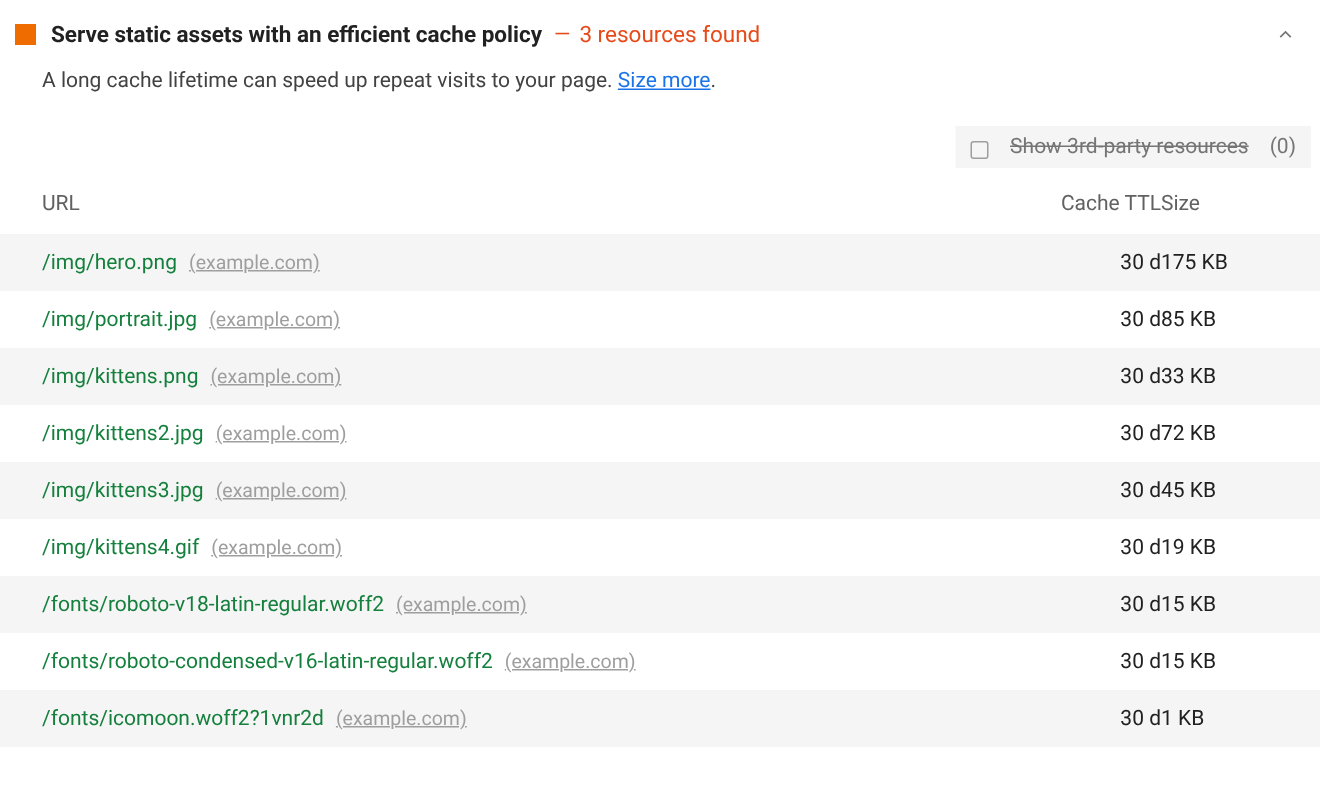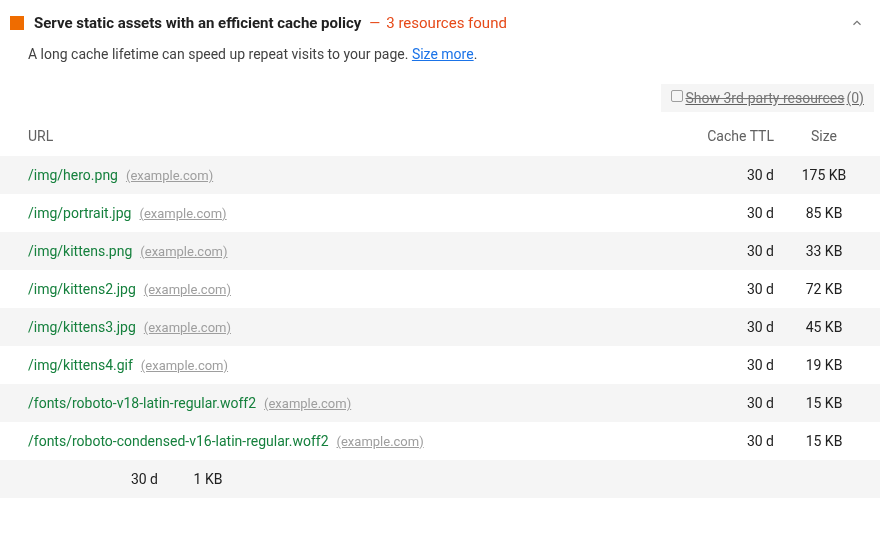--- a/index.html
+++ b/index.html
@@ -61,24 +61,23 @@
     .third-party-row {
       display: flex;
       justify-content: flex-end;
       padding: 4px 6px 8px 0;
       align-items: center;
     }
     .third-party-box {
       background: #f5f5f5;
       padding: 6px 10px;
       display: flex;
-      align-items: flex-start;
-      gap: 2px;
+      align-items: flex-end;
+      gap: 14px;
       color: #616161;
-      text-decoration: underline;
     }
     .third-party-checkbox {
       width: 12px;
       height: 12px;
       border: 1px solid #9e9e9e;
       border-radius: 2px;
     }
     .third-party-label {
       text-decoration: line-through;
       color: #757575;
@@ -97,21 +96,21 @@
     }
     .col-url {
       flex: 1;
     }
     .col-ttl {
       width: 130px;
       text-align: right;
     }
     .col-size {
       width: 100px;
-      text-align: center;
+      text-align: left;
     }
     .table-row {
       display: flex;
       padding: 11px 6px 11px 28px;
       align-items: baseline;
       font-size: 14px;
     }
     .table-row:nth-child(odd) {
       background: #f5f5f5;
     }
@@ -196,17 +195,18 @@
         <div class="col-url"><span class="url-path">/fonts/roboto-v18-latin-regular.woff2</span><span class="url-domain">(example.com)</span></div>
         <div class="col-ttl ttl-val">30 d</div>
         <div class="col-size size-val">15 KB</div>
       </div>
       <div class="table-row">
         <div class="col-url"><span class="url-path">/fonts/roboto-condensed-v16-latin-regular.woff2</span><span class="url-domain">(example.com)</span></div>
         <div class="col-ttl ttl-val">30 d</div>
         <div class="col-size size-val">15 KB</div>
       </div>
       <div class="table-row">
+        <div class="col-url"><span class="url-path">/fonts/icomoon.woff2?1vnr2d</span><span class="url-domain">(example.com)</span></div>
         <div class="col-ttl ttl-val">30 d</div>
         <div class="col-size size-val">1 KB</div>
       </div>
     </div>
 </div>
 
 </body></html>

